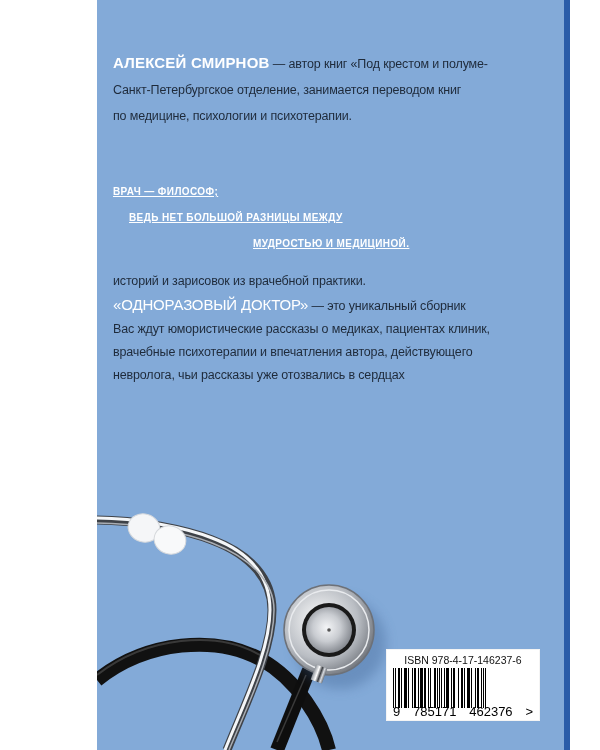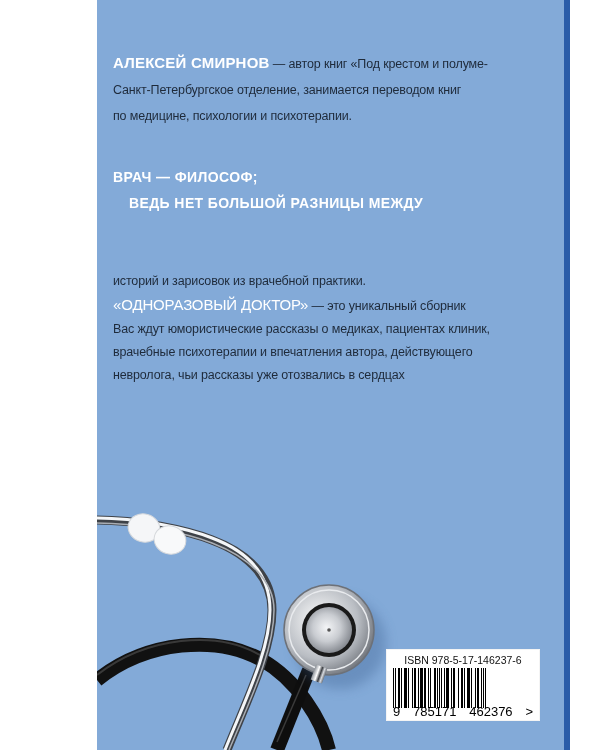--- a/index.html
+++ b/index.html
@@ -22,23 +22,24 @@
     .bio {
       position: absolute; left: 16px; top: 50px; width: 440px;
       font-size: 12.5px; line-height: 26px; color: #1e2a3a;
       letter-spacing: -0.15px;
     }
     .bio .author {
       color: #ffffff; font-weight: bold; font-size: 15px; letter-spacing: 0.2px;
     }
     .bio .line { display: block; white-space: nowrap; }
     .quote {
-      position: absolute; left: 16px; top: 164px; width: 440px;
-      color: #ffffff; font-weight: bold; font-size: 14px; line-height: 26px;
+      position: absolute; left: 16px; top: 179px; width: 440px;
+      color: #ffffff; font-weight: bold; font-size: 10px; line-height: 26px;
       letter-spacing: 0.4px;
+      text-decoration: underline;
     }
     .quote .q1 { display: block; padding-left: 0; }
     .quote .q2 { display: block; padding-left: 16px; }
     .quote .q3 { display: block; padding-left: 140px; }
     .annot {
       position: absolute; left: 16px; top: 270px; width: 440px;
       font-size: 12.5px; line-height: 23px; color: #1e2a3a;
       letter-spacing: -0.15px;
     }
     .annot .title { color: #ffffff; font-size: 15px; }
@@ -70,20 +71,21 @@
 
     <div class="bio">
       <span class="line"><span class="author">АЛЕКСЕЙ СМИРНОВ</span><span> — автор книг «Под крестом и полуме-</span></span>
       <span class="line">Санкт-Петербургское отделение, занимается переводом книг</span>
       <span class="line">по медицине, психологии и психотерапии.</span>
     </div>
 
     <div class="quote">
       <span class="q1">ВРАЧ — ФИЛОСОФ;</span>
       <span class="q2">ВЕДЬ НЕТ БОЛЬШОЙ РАЗНИЦЫ МЕЖДУ</span>
+      <span class="q3">МУДРОСТЬЮ И МЕДИЦИНОЙ.</span>
     </div>
 
     <div class="annot">
       <span class="line">историй и зарисовок из врачебной практики.</span>
       <span class="line"><span class="title">«ОДНОРАЗОВЫЙ ДОКТОР»</span><span> — это уникальный сборник</span></span>
       <span class="line">Вас ждут юмористические рассказы о медиках, пациентах клиник,</span>
       <span class="line">врачебные психотерапии и впечатления автора, действующего</span>
       <span class="line">невролога, чьи рассказы уже отозвались в сердцах</span>
     </div>
 
@@ -129,21 +131,21 @@
       <circle cx="232" cy="160" r="45" fill="url(#rim)" stroke="#6d7178" stroke-width="1.5"></circle>
       <circle cx="232" cy="160" r="40" fill="none" stroke="#e9ebee" stroke-width="1.5"></circle>
       <circle cx="232" cy="160" r="27" fill="#1a1a1a"></circle>
       <circle cx="232" cy="160" r="23" fill="url(#disc)"></circle>
       <circle cx="232" cy="160" r="1.8" fill="#555"></circle>
 
       <rect x="216" y="196" width="12" height="16" fill="url(#metal)" transform="rotate(20 222 204)"></rect>
     </svg>
 
     <div class="barcode-box">
-      <div class="isbn-text">ISBN 978-5-17-146237-6</div>
+      <div class="isbn-text">ISBN 978-4-17-146237-6</div>
       <div class="bars">
         <span style="width:1px"></span>
           <span class="g" style="width:1px"></span>
           <span style="width:1px"></span>
         <span class="g" style="width:2px"></span>
           <span style="width:2px"></span>
           <span class="g" style="width:1px"></span>
           <span style="width:1px"></span>
         <span class="g" style="width:2px"></span>
           <span style="width:3px"></span>

